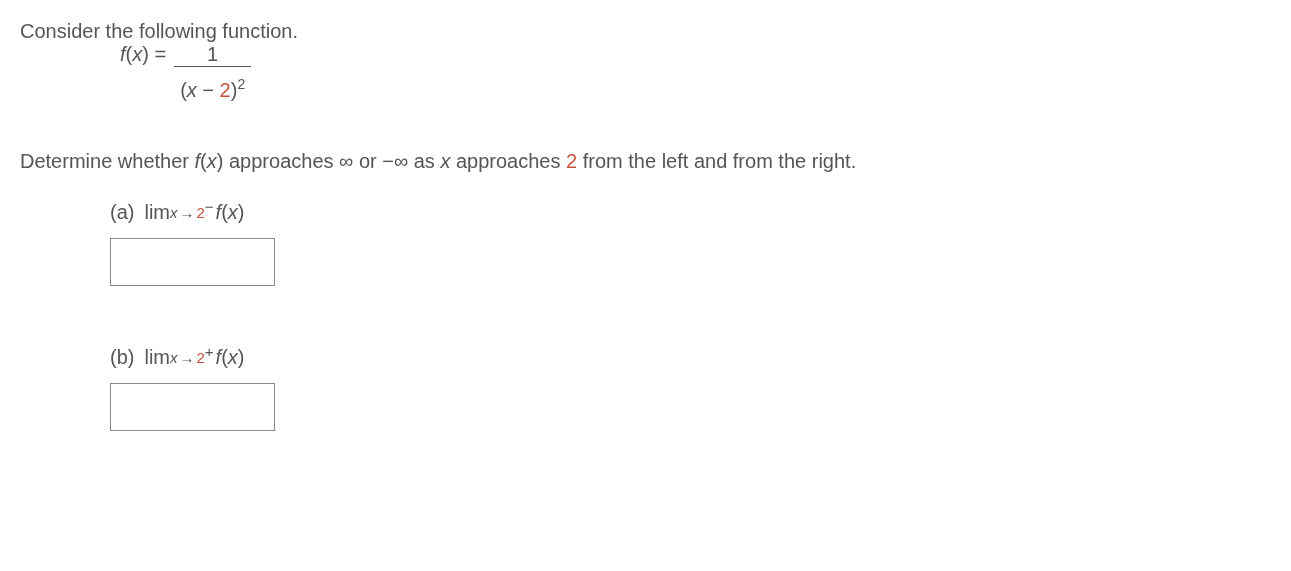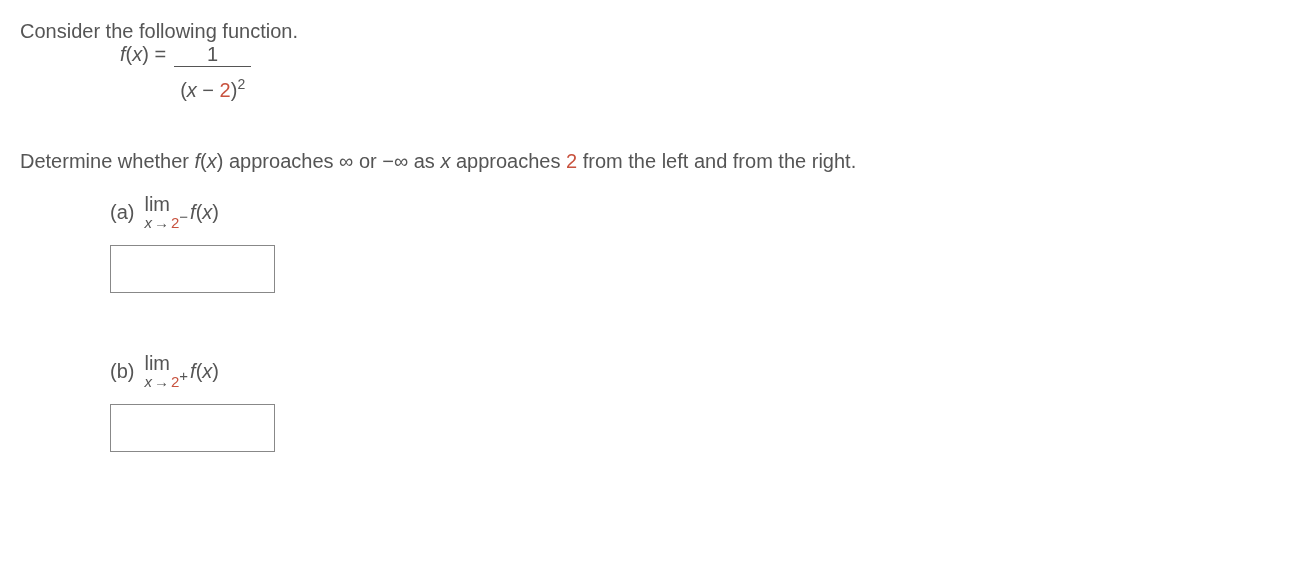--- a/index.html
+++ b/index.html
@@ -33,21 +33,21 @@
       text-align: center;
       padding: 0 6px;
       font-style: normal;
     }
     .fraction .den {
       border-top: 1.5px solid #555555;
       text-align: center;
       padding: 12px 6px;
     }
     .question {
-      margin-bottom: 21px;
+      margin-bottom: 28px;
     }
     .red {
       color: #c8523e;
       font-style: normal;
     }
     .italic {
       font-style: italic;
     }
     .part {
       margin-left: 90px;
@@ -60,21 +60,22 @@
     .part-label {
       margin-right: 10px;
       color: #555;
     }
     .limit-expr {
       display: inline-flex;
       align-items: center;
     }
     .lim-stack {
       display: inline-flex;
-      flex-direction: column;
+      flex-direction: row;
+      align-items: center;
       line-height: 1.05;
     }
     .lim-top {
       font-size: 20px;
     }
     .lim-bottom {
       font-size: 15px;
       display: flex;
       align-items: center;
     }

